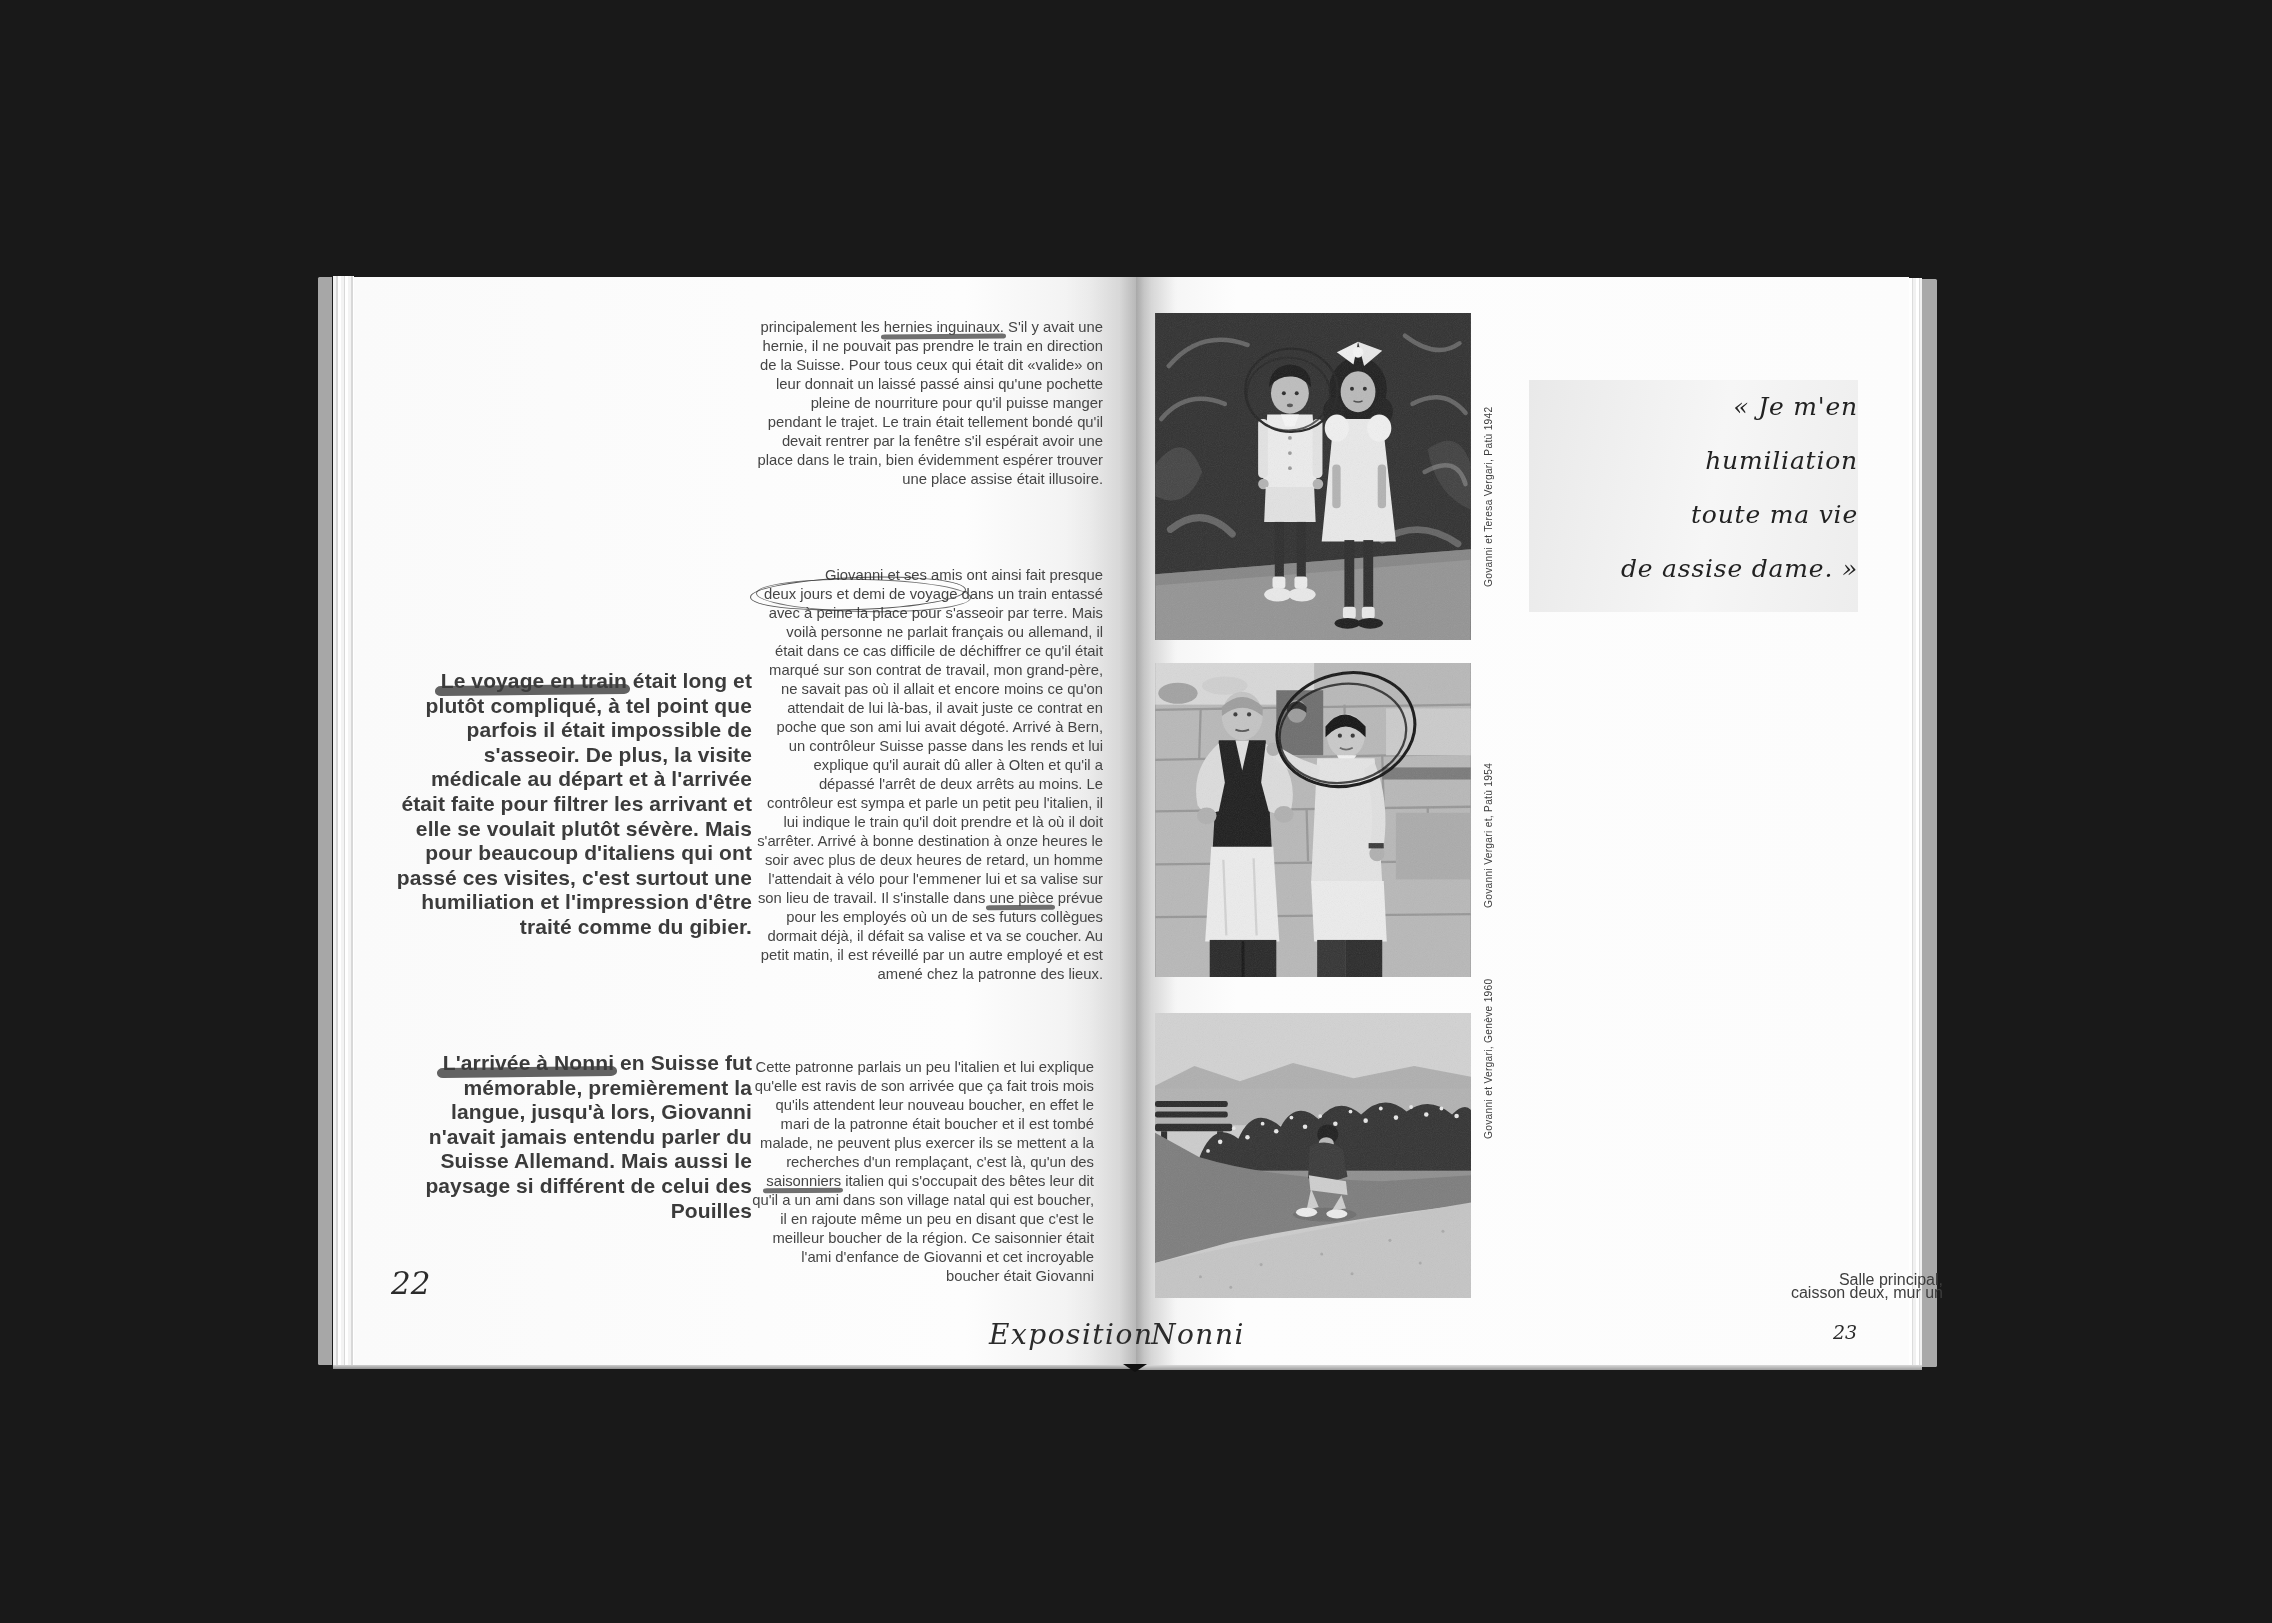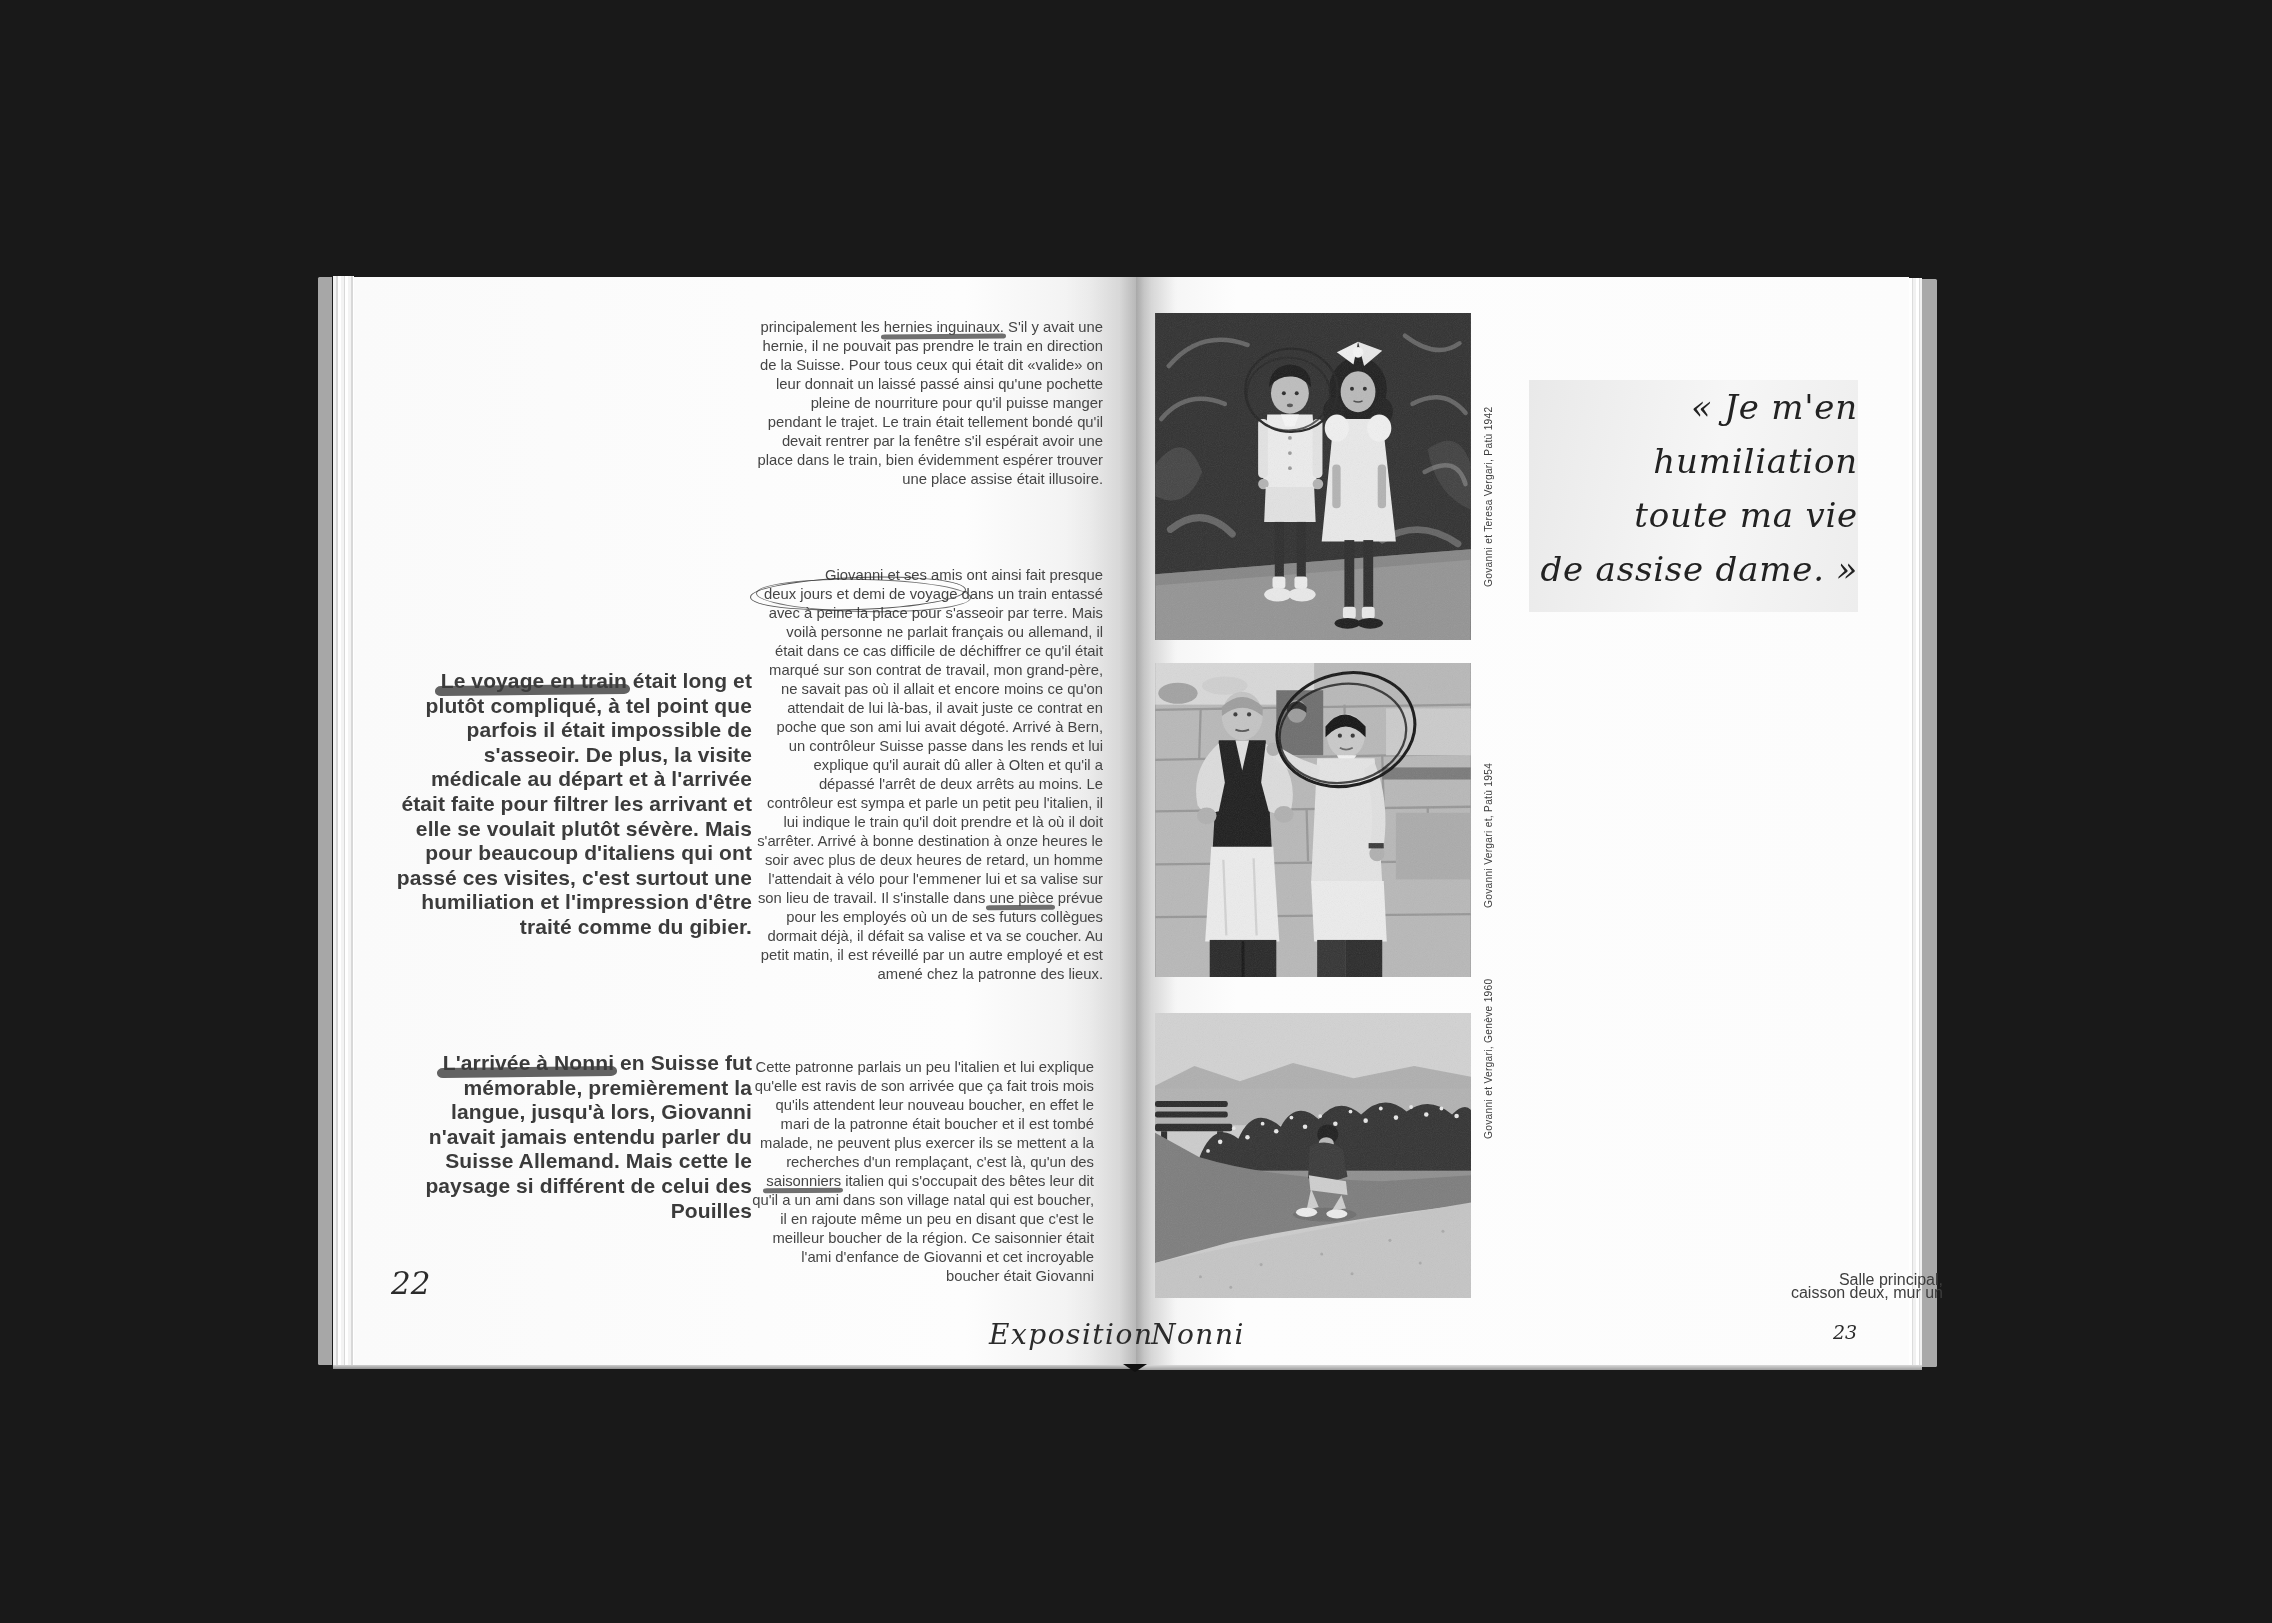--- a/index.html
+++ b/index.html
@@ -44,21 +44,21 @@
 
   
   .circ{position:relative;z-index:0;white-space:nowrap;}
   .circ::before,.circ::after{content:"";position:absolute;border:1.9px solid rgba(45,45,45,.8);border-radius:50%;}
   .circ::before{left:-13.6px;right:-9px;top:-9px;bottom:-7.6px;transform:rotate(-2deg);}
   .circ::after{left:-8.3px;right:-13px;top:-6.8px;bottom:-9.8px;transform:rotate(1.2deg);opacity:.85;}
 
   
   .quote-box{left:1529px;top:380px;width:329px;height:232px;
      background:linear-gradient(100deg,#e9e9e9 0%,#f6f6f6 55%,#ededed 100%);}
-  .quote-line{font-family:"DejaVu Serif",serif;font-style:italic;font-size:34px;line-height:54px;
+  .quote-line{font-family:"DejaVu Serif",serif;font-style:italic;font-size:25px;line-height:54px;
      color:#222222;letter-spacing:0.8px;padding-left:10.6px;white-space:nowrap;}
 
   .vcap{position:absolute;transform:rotate(-90deg);transform-origin:0 0;font-size:10.2px;
      color:#3e3e3e;letter-spacing:0.3px;white-space:nowrap;}
 
   .exhibit-note{left:1776px;top:1273px;width:167px;font-size:16px;line-height:13.3px;color:#3d3d3d;}
 
   .footer-word{font-size:28px;letter-spacing:1.5px;}
   #footer-expo{left:989px;top:1318px;}
   #footer-nonni{left:1151px;top:1318px;}
@@ -93,21 +93,21 @@
   <div class="abs edge-gray-right"></div>
   <div class="abs bottom-strip-l"></div>
   <div class="abs bottom-strip"></div>
   <div class="abs gutter-shadow"></div>
   <div class="abs spine-notch"></div>
 
   <div class="abs big-text" id="left-p1">
     <span class="mk mk-b">Le voyage en train</span><span> était long et plutôt compliqué, à tel point que parfois il était impossible de s'asseoir. De plus, la visite médicale au départ et à l'arrivée était faite pour filtrer les arrivant et elle se voulait plutôt sévère. Mais pour beaucoup d'italiens qui ont passé ces visites, c'est surtout une humiliation et l'impression d'être traité comme du gibier.</span>
   </div>
   <div class="abs big-text" id="left-p2">
-    <span class="mk mk-b">L'arrivée à Nonni</span><span> en Suisse fut mémorable, premièrement la langue, jusqu'à lors, Giovanni n'avait jamais entendu parler du Suisse Allemand. Mais cette le paysage si différent de celui des Pouilles</span>
+    <span class="mk mk-b">L'arrivée à Nonni</span><span> en Suisse fut mémorable, premièrement la langue, jusqu'à lors, Giovanni n'avait jamais entendu parler du Suisse Allemand. Mais aussi le paysage si différent de celui des Pouilles</span>
   </div>
 
   <div class="abs col-text" id="mid-p1">
     <span>principalement les </span><span class="mk mk-s">hernies inguinaux.</span><span> S'il y avait une hernie, il ne pouvait pas prendre le train en direction de la Suisse. Pour tous ceux qui était dit «valide» on leur donnait un laissé passé ainsi qu'une pochette pleine de nourriture pour qu'il puisse manger pendant le trajet. Le train était tellement bondé qu'il devait rentrer par la fenêtre s'il espérait avoir une place dans le train, bien évidemment espérer trouver une place assise était illusoire.</span>
   </div>
   <div class="abs col-text" id="mid-p2">
     <span>Giovanni et ses amis ont ainsi fait presque </span><span class="circ">deux jours et demi de voyage</span><span> dans un train entassé avec à peine la place pour s'asseoir par terre. Mais voilà personne ne parlait français ou allemand, il était dans ce cas difficile de déchiffrer ce qu'il était marqué sur son contrat de travail, mon grand-père, ne savait pas où il allait et encore moins ce qu'on attendait de lui là-bas, il avait juste ce contrat en poche que son ami lui avait dégoté. Arrivé à Bern, un contrôleur Suisse passe dans les rends et lui explique qu'il aurait dû aller à Olten et qu'il a dépassé l'arrêt de deux arrêts au moins. Le contrôleur est sympa et parle un petit peu l'italien, il lui indique le train qu'il doit prendre et là où il doit s'arrêter. Arrivé à bonne destination à onze heures le soir avec plus de deux heures de retard, un homme l'attendait à vélo pour l'emmener lui et sa valise sur son lieu de travail. Il s'installe dans </span><span class="mk mk-s">une pièce</span><span> prévue pour les employés où un de ses futurs collègues dormait déjà, il défait sa valise et va se coucher. Au petit matin, il est réveillé par un autre employé et est amené chez la patronne des lieux.</span>
   </div>
   <div class="abs col-text" id="mid-p3">
     <span>Cette patronne parlais un peu l'italien et lui explique qu'elle est ravis de son arrivée que ça fait trois mois qu'ils attendent leur nouveau boucher, en effet le mari de la patronne était boucher et il est tombé malade, ne peuvent plus exercer ils se mettent a la recherches d'un remplaçant, c'est là, qu'un des </span><span class="mk mk-s">saisonniers</span><span> italien qui s'occupait des bêtes leur dit qu'il a un ami dans son village natal qui est boucher, il en rajoute même un peu en disant que c'est le meilleur boucher de la région. Ce saisonnier était l'ami d'enfance de Giovanni et cet incroyable boucher était Giovanni</span>

